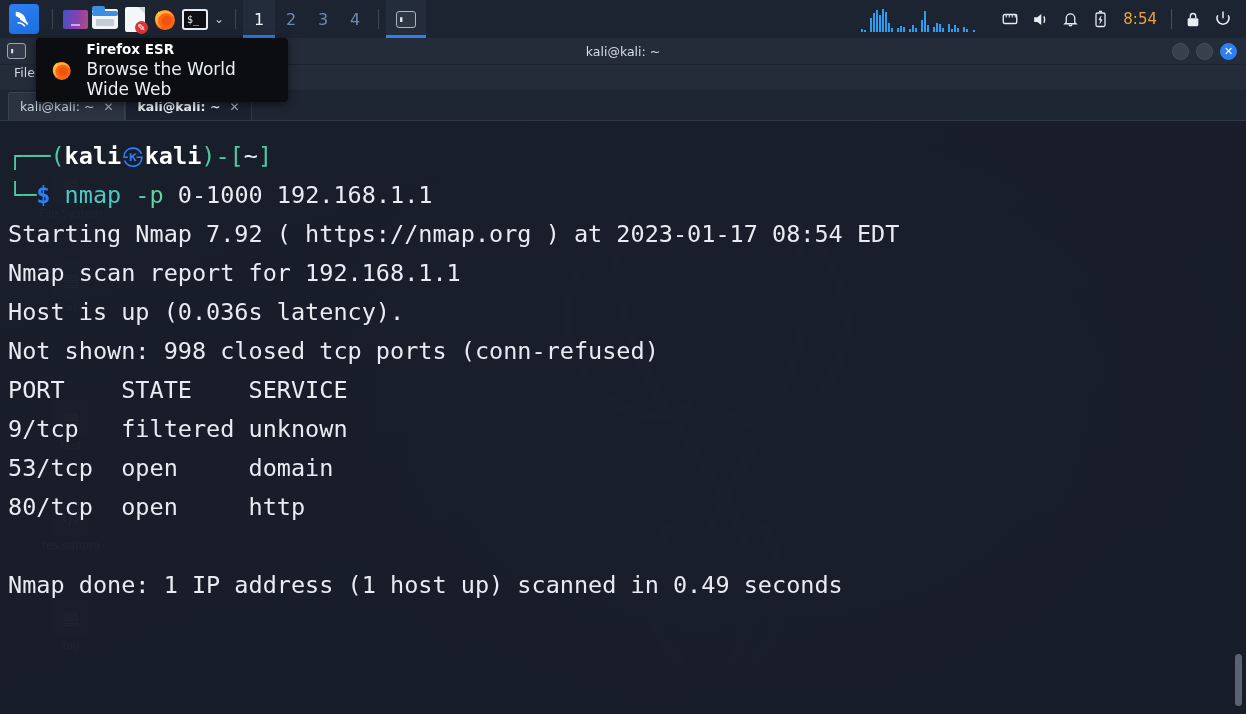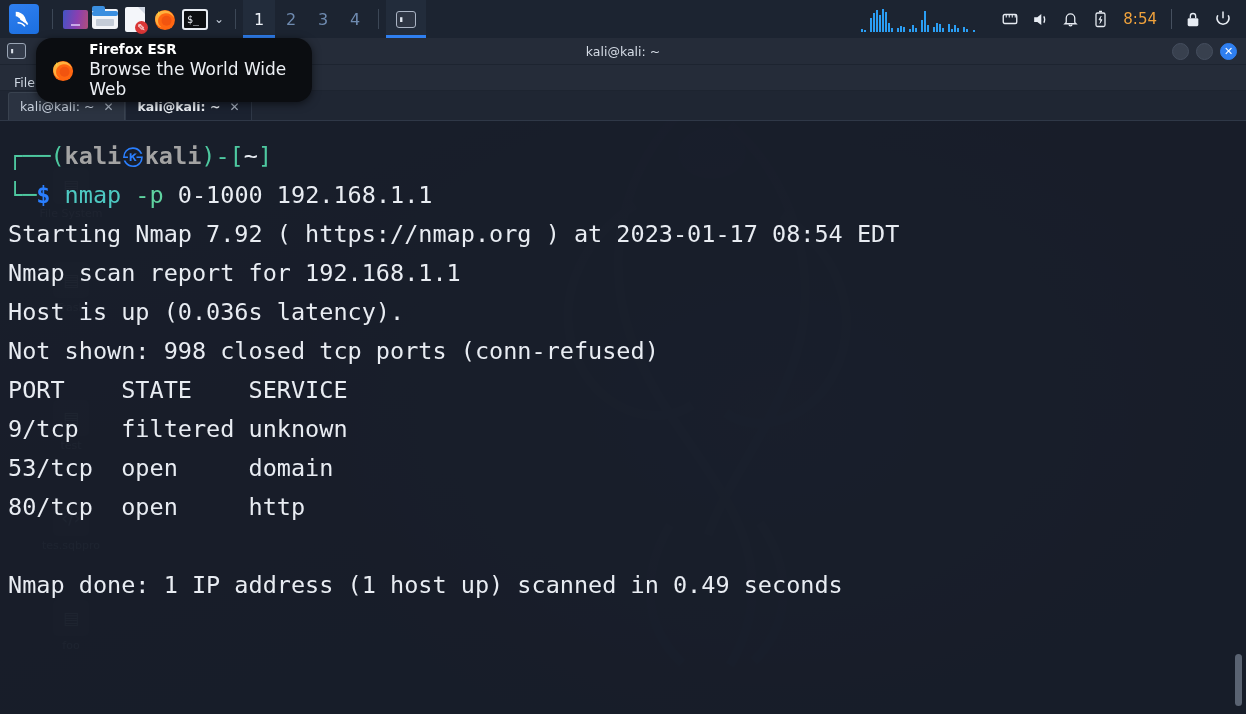--- a/index.html
+++ b/index.html
@@ -126,21 +126,21 @@
     color:#d5dce6;font-size:12.5px;pointer-events:none;
   }
   #winbtns{ margin-left:auto; display:flex; align-items:center; gap:7px; padding-right:9px; z-index:2;}
   .wbtn{ width:17px;height:17px;border-radius:50%;background:#38404e;border:1px solid #454e5e; }
   .wbtn.close{
     background:#2f7ff0;border-color:#2f7ff0;color:#fff;font-size:11px;font-weight:bold;
     display:flex;align-items:center;justify-content:center;
   }
 
   #menubar {
-    height:26px; background:#252c39; display:flex; align-items:flex-end; padding-left:14px;
+    height:26px; background:#252c39; display:flex; align-items:flex-start; padding-left:14px;
     gap:22px; border-bottom:1px solid #1d2430;
   }
   #menubar span { color:#cfd7e2; font-size:12.5px; }
 
   #tabbar {
     height:30px; background:#1f2633; display:flex; align-items:flex-end; padding-left:8px;
     border-bottom:1px solid #2f3847;
   }
   .tab {
     height:28px; display:flex; align-items:center; gap:9px; padding:0 11px;
@@ -155,37 +155,37 @@
     flex:1; position:relative; overflow:hidden;
     background:rgba(24,30,42,0.90);
     font-family:"DejaVu Sans Mono", monospace;
     font-size:23.5px;
     line-height:39px;
     padding:16px 0 0 8px;
     color:#e8ecf2;
     white-space:pre;
   }
   .c-br   { color:#4ec9a0; }           
-  .c-user { color:#a3a3a3; font-weight:bold; }
+  .c-user { color:#ffffff; font-weight:bold; }
   .c-at   { color:#2a7fff; }
   .c-dollar { color:#2a7fff; font-weight:bold; }
   .c-cmd  { color:#4ec9c2; }
   .c-flag { color:#5fd3a0; }
   .c-arg  { color:#e8ecf2; }
   .c-out  { color:#e8ecf2; }
 
   #scrollthumb{
     position:absolute; right:4px; bottom:8px; width:7px; height:52px;
     background:#5a6372; border-radius:4px;
   }
 
   
   #tooltip {
-    position:absolute; left:36px; top:38px; width:276px; height:64px;
-    background:#0b0d11; border-radius:16px; z-index:60;
+    position:absolute; left:36px; top:38px; width:252px; height:64px;
+    background:#0b0d11; border-radius:4px; z-index:60;
     display:flex; align-items:center; padding:0 14px; gap:13px;
     box-shadow:0 2px 9px rgba(0,0,0,.55);
   }
   #tooltip .tt-txt { display:flex; flex-direction:column; gap:2px; }
   #tooltip .tt-title { color:#ffffff; font-size:13.5px; font-weight:bold; }
   #tooltip .tt-sub { color:#eceff4; font-size:17px; }
 </style>
 </head>
 <body>
 

